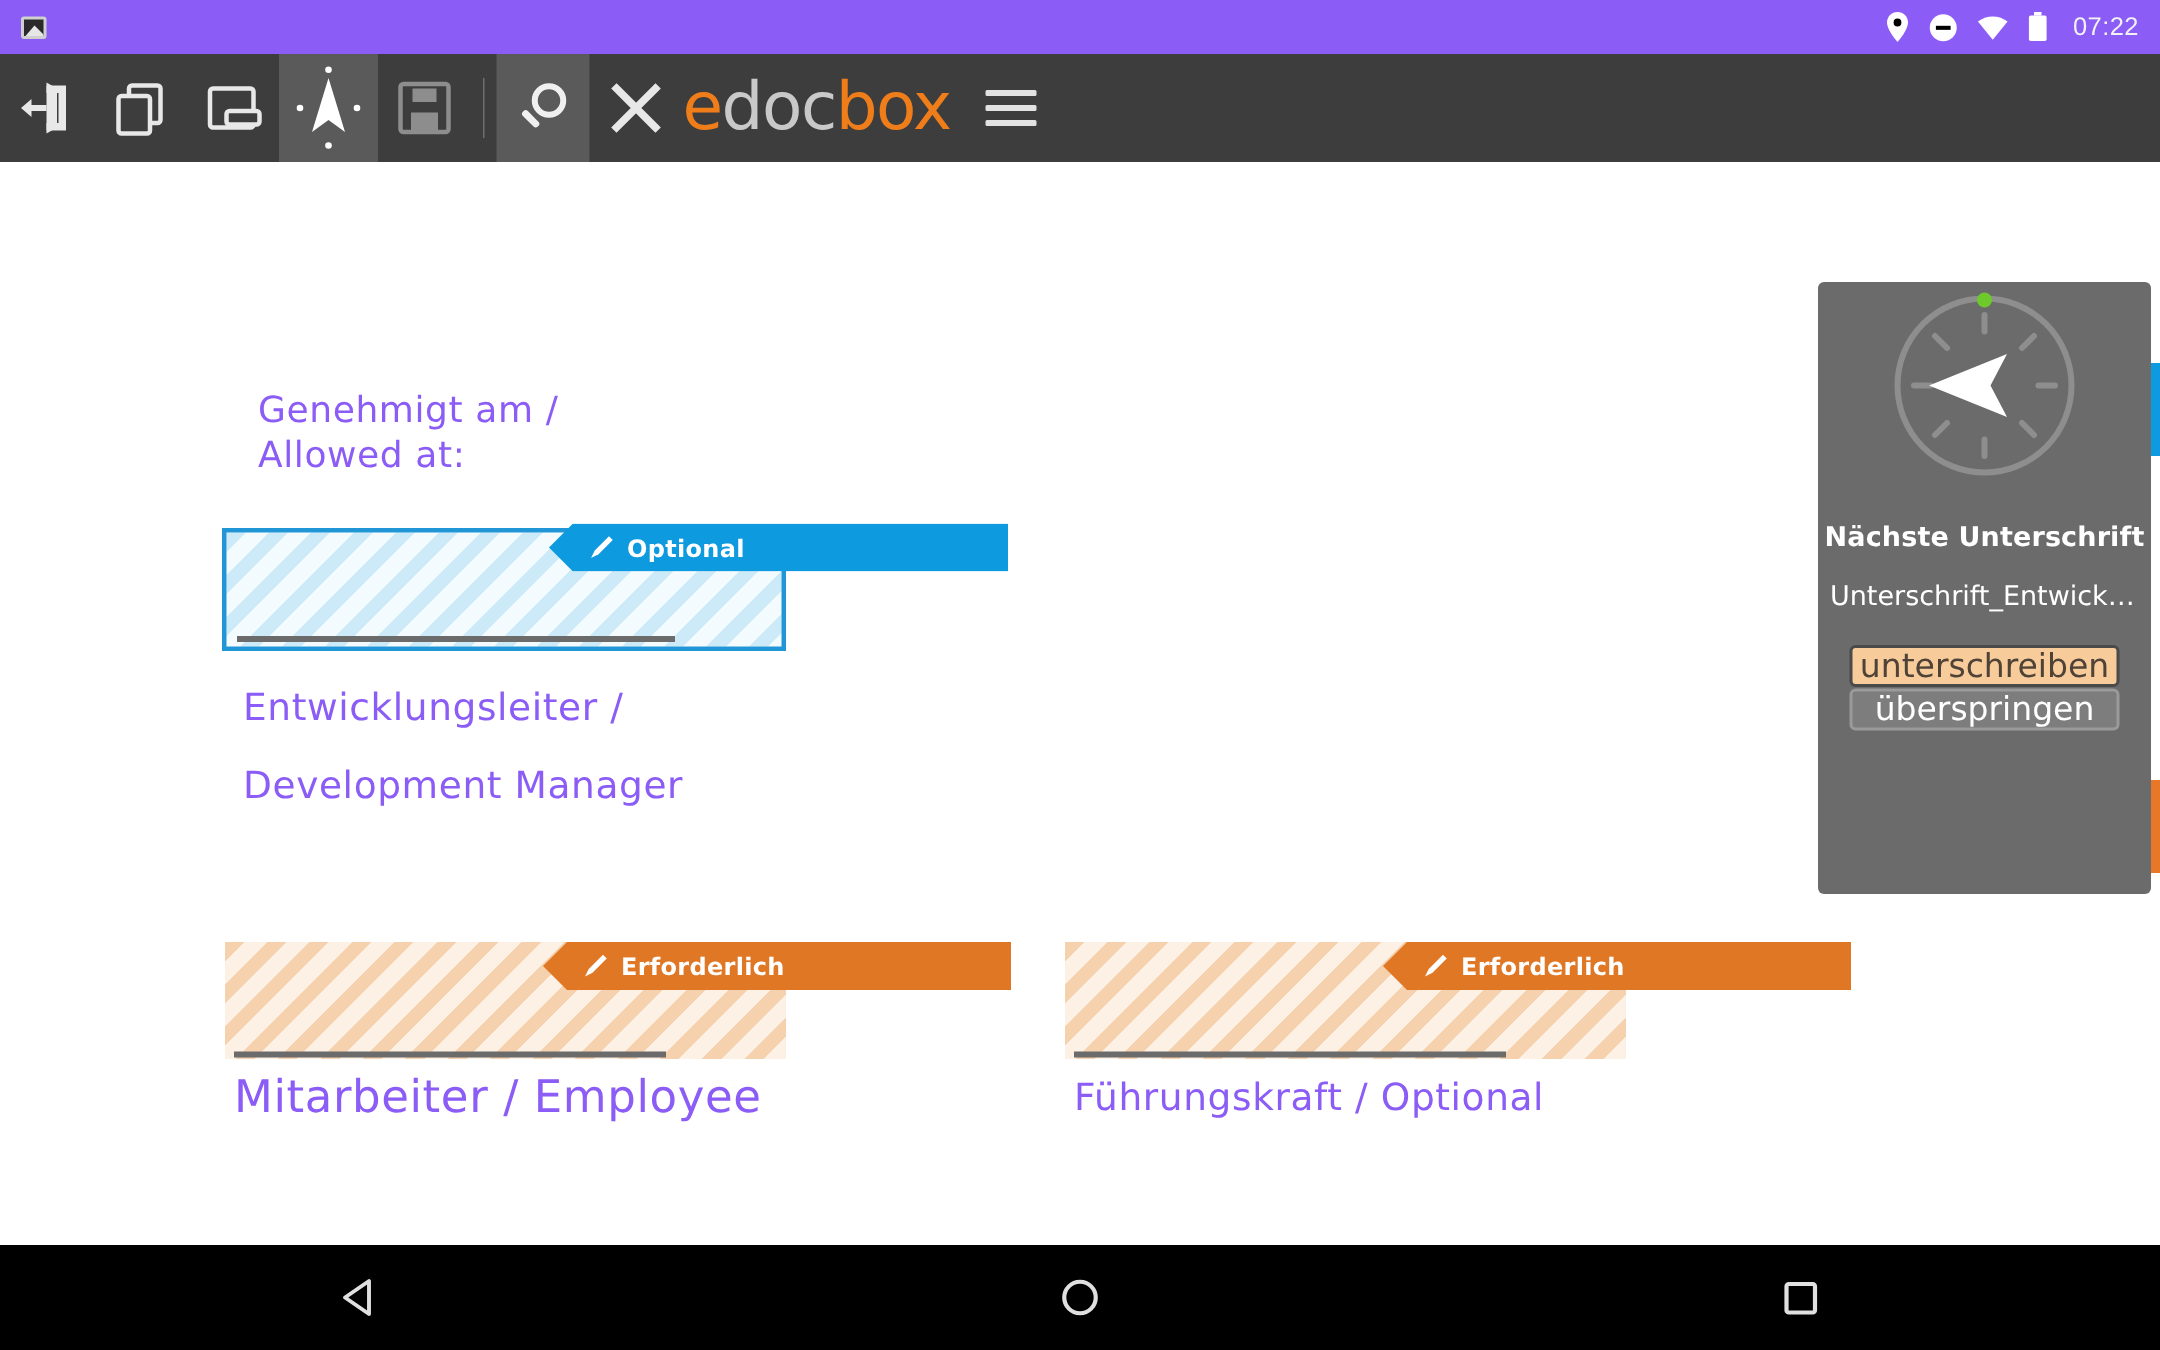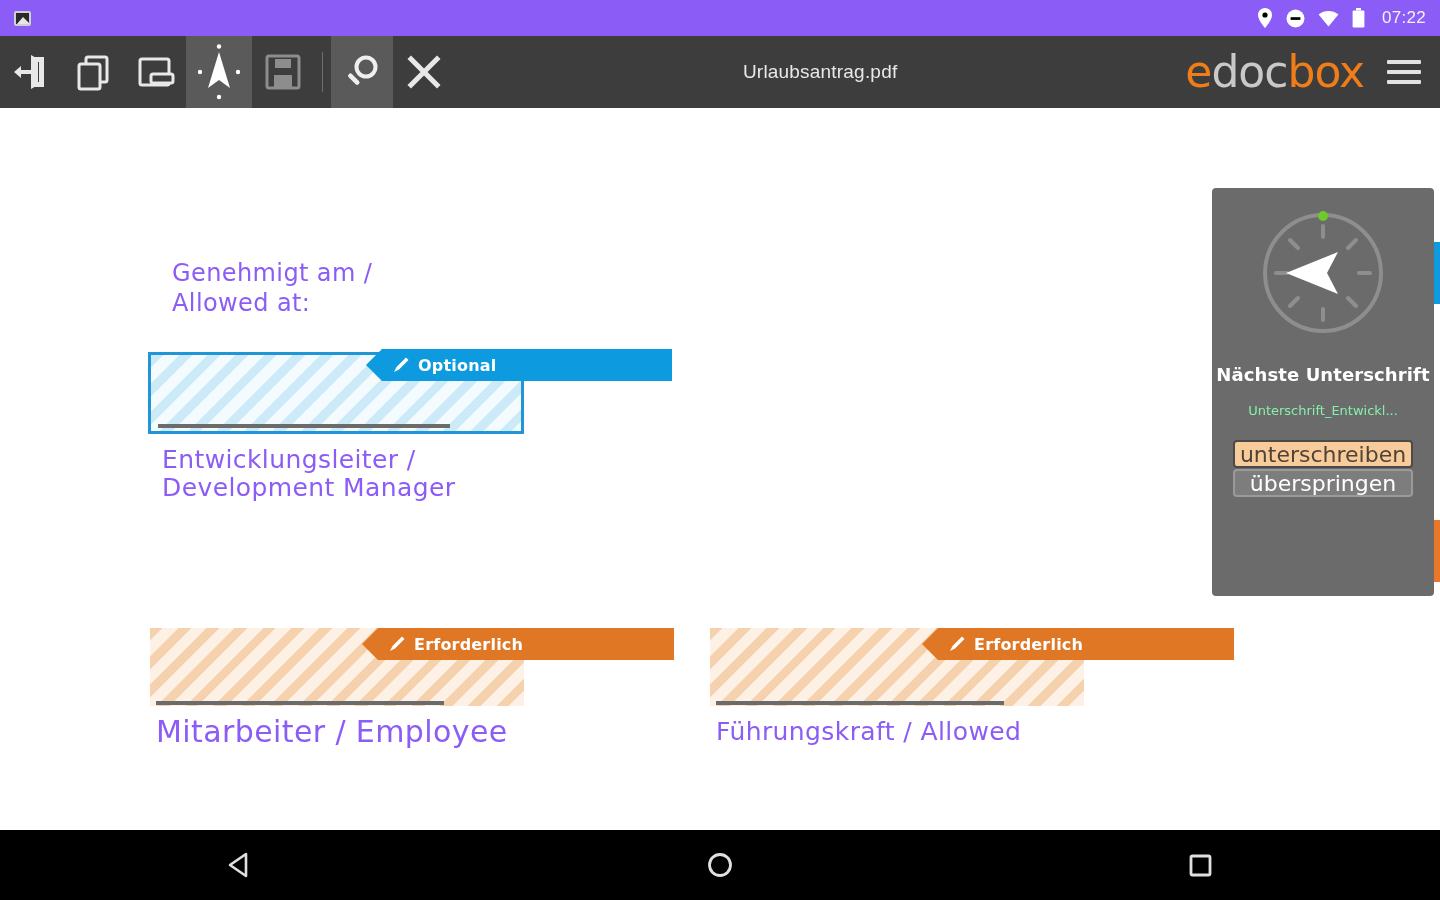--- a/index.html
+++ b/index.html
@@ -70,21 +70,21 @@
   .doc {
     position:absolute; left:0; top:108px; width:1440px; height:722px;
     background:#ffffff; overflow:hidden;
   }
   .doc-text {
     position:absolute; color:#8b5cf6;
     font-family:"DejaVu Sans", sans-serif;
     letter-spacing:0.4px; white-space:pre;
   }
   .hdr-label { left:172px; top:150px; font-size:24px; line-height:30px; }
-  .lbl-dev   { left:162px; top:338px; font-size:25px; line-height:28px; }
+  .lbl-dev   { left:162px; top:338px; font-size:25px; line-height:52px; }
   .lbl-emp   { left:156px; top:606px; font-size:30px; }
   .lbl-mgr   { left:716px; top:609px; font-size:25px; }
 
   
   .sigfield { position:absolute; }
   .sig-box {
     position:absolute; left:0; top:0; width:100%; height:100%;
     overflow:hidden;
   }
   .sig-blue .sig-box {
@@ -119,29 +119,29 @@
   .tag-orange .tagbody { background:#df7725; clip-path:polygon(0 50%, 16px 0, 100% 0, 100% 100%, 16px 100%); }
 
   
   .edge-marker { position:absolute; width:10px; border-radius:2px 0 0 2px; }
 
   
   .signpanel {
     position:absolute; left:1212px; top:188px; width:222px; height:408px;
     background:#6b6b6b; border-radius:4px;
     display:flex; flex-direction:column; align-items:center;
-    padding-top:16px;
+    padding-top:0;
   }
   .compass { width:130px; height:130px; position:relative; margin-top:4px; }
   .panel-title {
     color:#ffffff; font-size:18px; font-weight:bold; margin-top:26px;
     letter-spacing:0.1px; font-family:"DejaVu Sans", sans-serif;
   }
   .panel-sub {
-    color:#86efac; font-size:13px; margin-top:18px;
+    color:#ffffff; font-size:18px; margin-top:18px;
     font-family:"DejaVu Sans", sans-serif;
     max-width:206px; overflow:hidden; text-overflow:ellipsis; white-space:nowrap;
   }
   .panel-btn {
     width:180px; height:28px; border-radius:4px;
     display:flex; align-items:center; justify-content:center;
     font-size:22px; font-family:"DejaVu Sans", sans-serif;text-align:center;
   }
   .btn-sign {
     background:#f8cb9b; border:2px solid #4a4a4a; color:#4f4237;
@@ -236,21 +236,20 @@
       <rect x="4" y="24" width="14" height="4.6" rx="2" transform="rotate(45 11 26)" fill="#f0f0f0"></rect>
     </svg>
   </div>
 
   <div class="tb-btn">
     <svg width="36" height="36" viewBox="0 0 36 36">
       <path d="M5 5 L31 31 M31 5 L5 31" stroke="#e8e8e8" stroke-width="5" stroke-linecap="square"></path>
     </svg>
   </div>
 
-  <div class="tb-title">Urlaubsantrag.pdf</div>
 
   <div class="tb-logo">
     <span class="lg-o">e</span>
       <span class="lg-g">doc</span>
       <span class="lg-o">box</span>
   </div>
 
   <div class="tb-menu">
     <span></span>
     <span></span>
@@ -294,21 +293,21 @@
     <div class="sig-box"></div>
     <div class="sig-line" style="left:6px; bottom:1px; width:288px;"></div>
     <div class="sig-tag tag-orange" style="left:212px; top:0px; width:312px;">
       <div class="tagbody"></div>
       <svg class="pencil" width="18" height="18" viewBox="0 0 18 18">
         <path d="M2 16 L4.5 11 L14 1.5 L16.5 4 L7 13.5 Z" fill="#ffffff"></path>
       </svg>
       <span class="tagtext">Erforderlich</span>
     </div>
   </div>
-  <div class="doc-text lbl-mgr">Führungskraft / Allowed</div>
+  <div class="doc-text lbl-mgr">Führungskraft / Optional</div>
 
   <div class="edge-marker" style="left:1430px; top:134px; height:62px; background:#0e9ade;"></div>
   <div class="edge-marker" style="left:1430px; top:412px; height:62px; background:#e8772a;"></div>
 
   <div class="signpanel" style="top:80px;">
     <div class="compass">
       <svg width="130" height="130" viewBox="0 0 130 130">
         <circle cx="65" cy="65" r="58" fill="none" stroke="#8e8e8e" stroke-width="4"></circle>
         <g stroke="#8e8e8e" stroke-width="4" stroke-linecap="round">
           <line x1="65" y1="18" x2="65" y2="29"></line>

